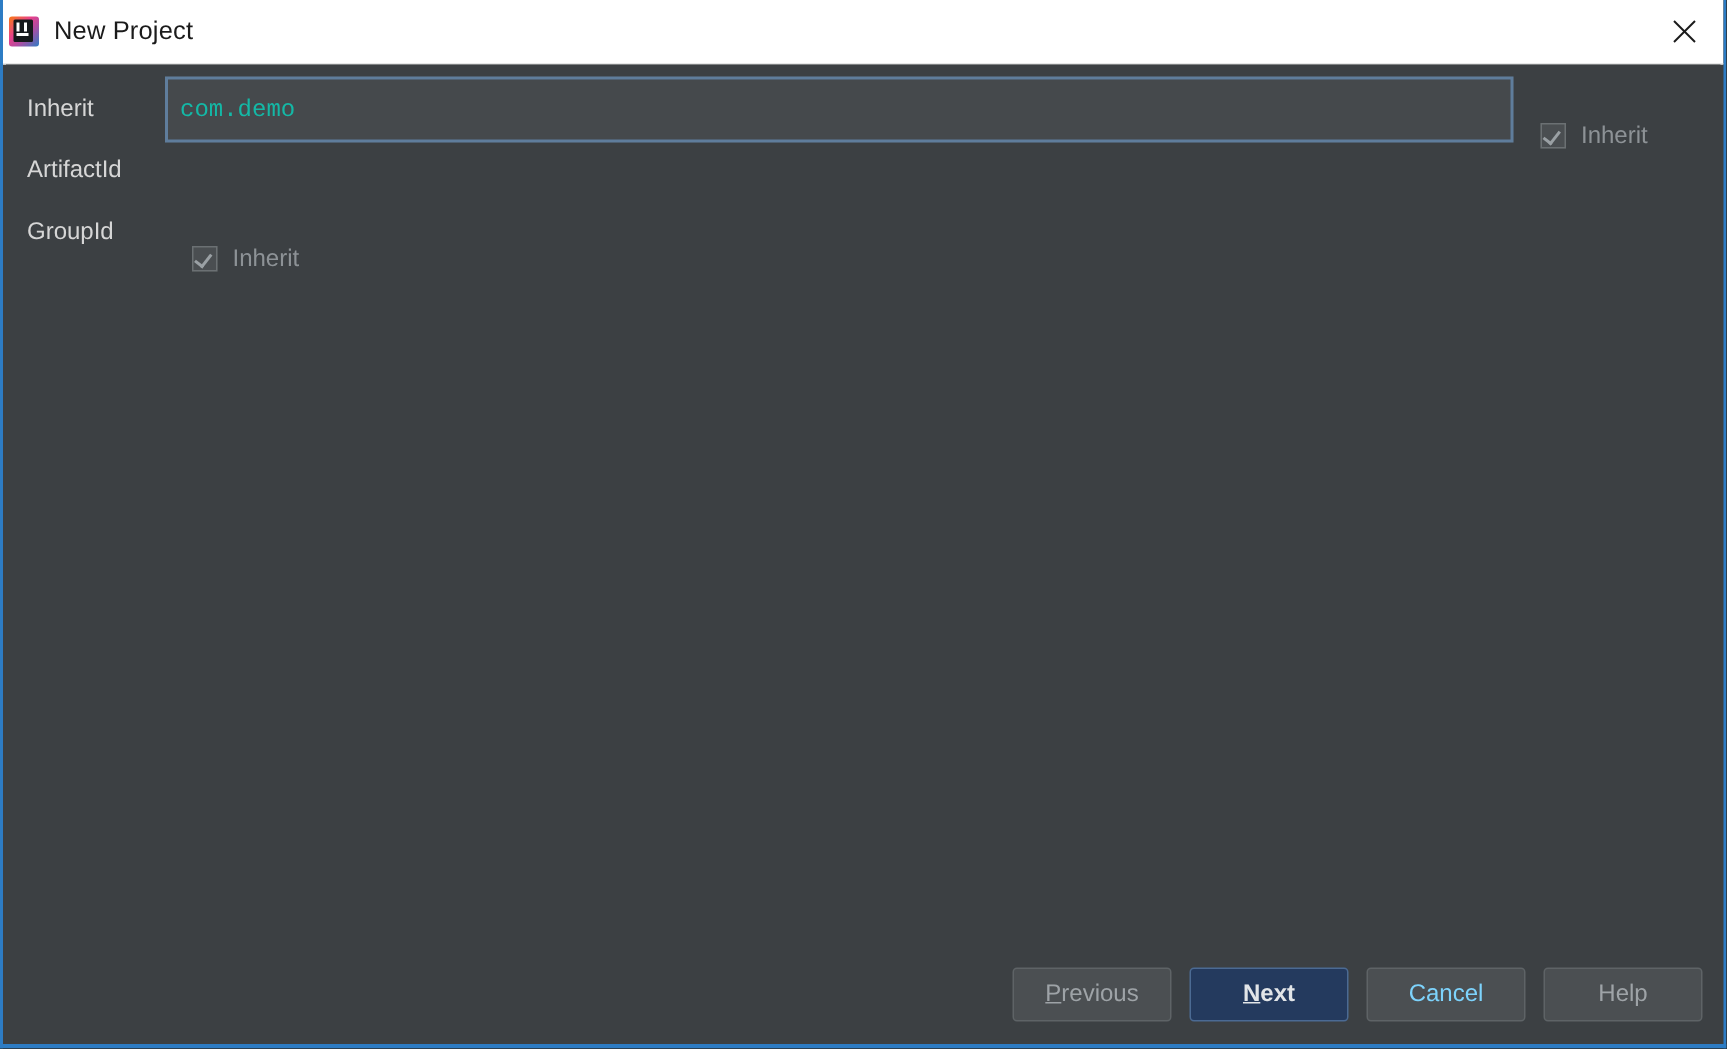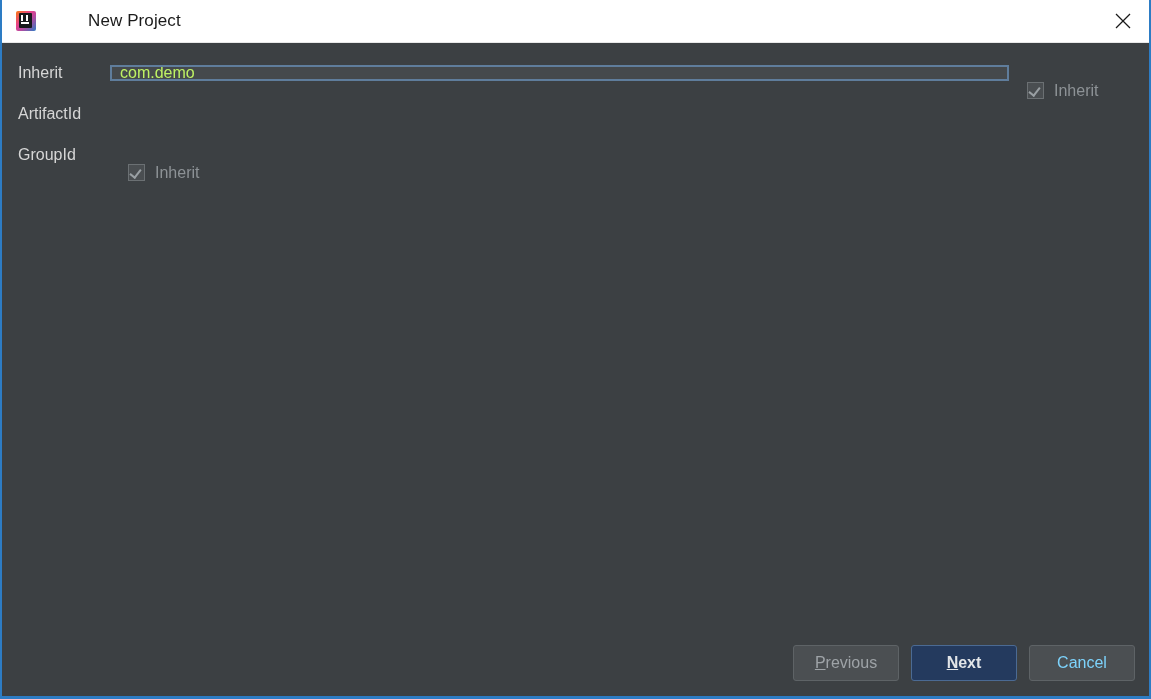--- a/index.html
+++ b/index.html
@@ -24,23 +24,22 @@
   }
 
   
   .titlebar {
     position: relative;
     height: 43px;
     background: #ffffff;
     border-bottom: 1px solid #e8e8e8;
     display: flex;
     align-items: center;
-    padding-left: 14px;
+    padding-left: 4px;
     flex: 0 0 auto;
-    gap: 42px;
   }
   .app-icon {
     width: 20px;
     height: 20px;
     position: relative;
     flex: 0 0 auto;
     margin-right: 10px;
     border-radius: 2px;
     overflow: hidden;
     background: linear-gradient(135deg, #f97a12 0%, #e8428a 38%, #b74aa0 60%, #2d7cc4 100%);
@@ -116,26 +115,26 @@
   .form-label {
     width: 92px;
     flex: 0 0 92px;
     font-size: 16px;
     color: #d6d6d6;
     font-family: "Liberation Sans", sans-serif;
     white-space: nowrap;
   }
   .text-field {
     flex: 1 1 auto;
-    height: 16px;
+    height: 44px;
     background: #45494c;
     border: 1px solid #5e6366;
-    color: #bef264;
-    font-size: 16px;
-    font-family: Liberation Sans, sans-serif;
+    color: #14b8a6;
+    font-size: 16px;
+    font-family: Liberation Mono, monospace;
     padding: 0 9px;
     outline: none;
     line-height: 30px;
   }
   .text-field.focused {
     border: 1px solid #6e8aa8;
     box-shadow: 0 0 0 1px #4e6versionC;
     background: #45494c;
   }
   .text-field.focused {
@@ -274,16 +273,17 @@
     <div class="footer">
       <div class="btn dim">
         <span class="mnemonic">P</span>
           <span>revious</span>
       </div>
       <div class="btn primary">
         <span class="mnemonic">N</span>
           <span>ext</span>
       </div>
       <div class="btn">Cancel</div>
+      <div class="btn dim">Help</div>
     </div>
 
   </div>
 </div>
 
 </body></html>

